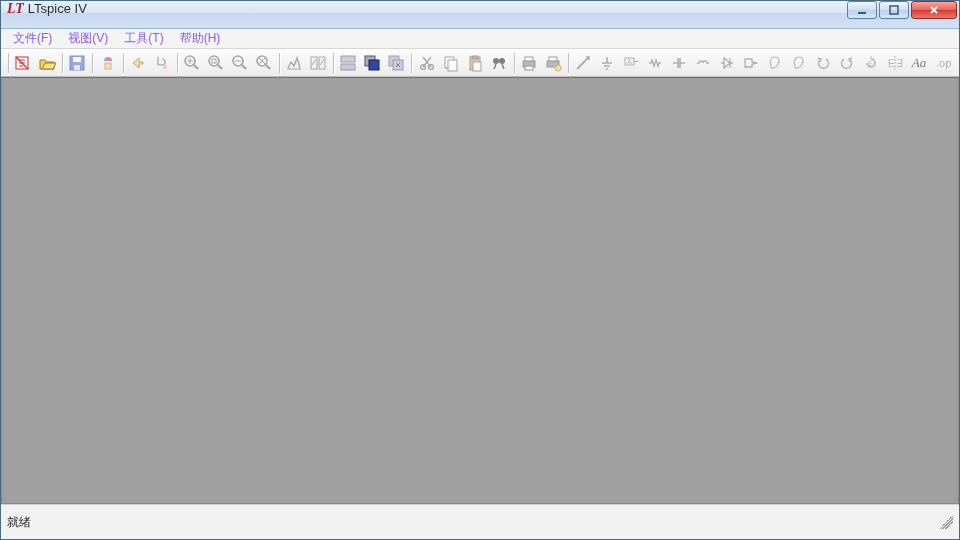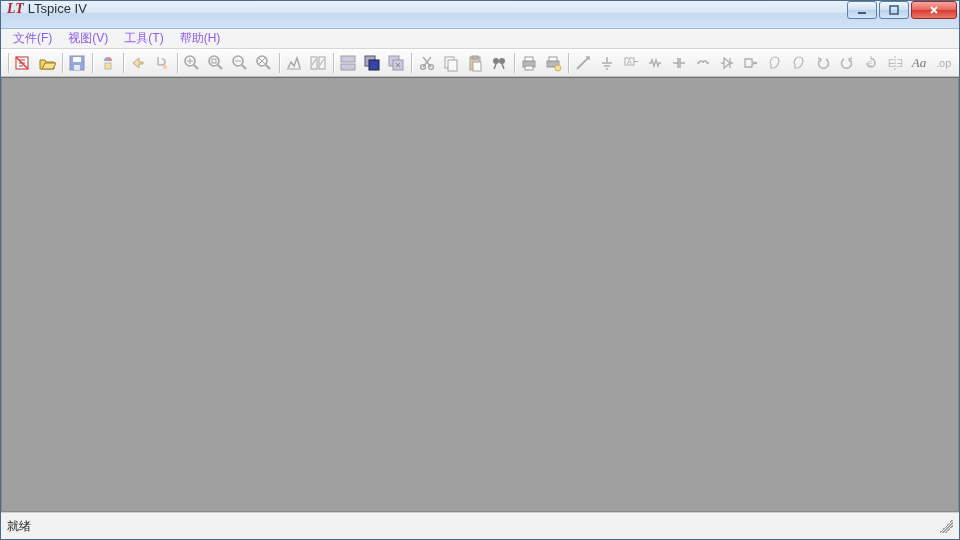--- a/index.html
+++ b/index.html
@@ -71,21 +71,21 @@
   .tb-btn svg { width: 18px; height: 18px; }
   .dim svg { opacity: 0.55; }
   .workspace {
     flex: 1;
     background: #a0a0a0;
     border: 1px solid #888;
     border-top-color:#6f6f6f;
     margin: 0;
   }
   .statusbar {
-    height: 27px;
+    height: 35px;
     background: #f2f2f2;
     border-top: 1px solid #cfcfcf;
     display: flex; align-items: center;
     font-size: 12px; color: #222;
     padding: 0 6px;
   }
   .statusbar .grip {
     margin-left: auto; width: 14px; height: 14px;
     background:
       linear-gradient(135deg, transparent 50%, #9a9a9a 50%, #9a9a9a 55%, transparent 55%),

